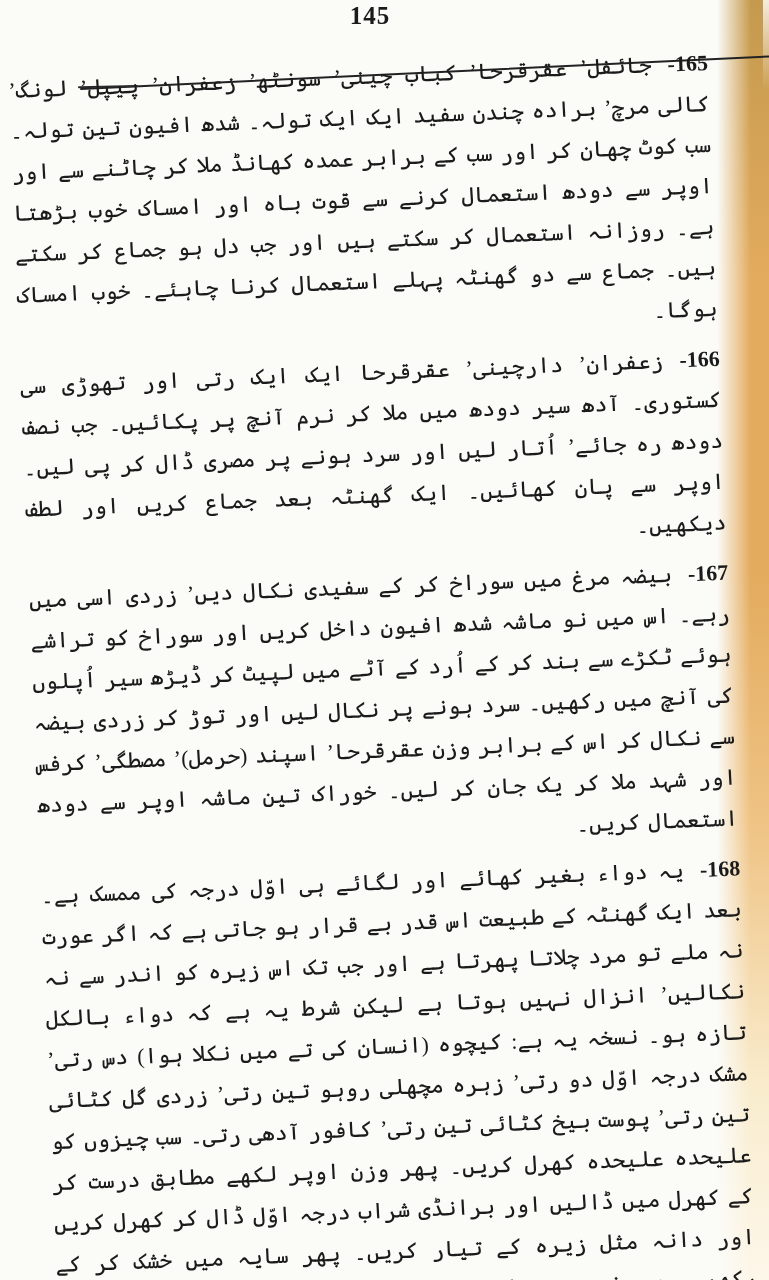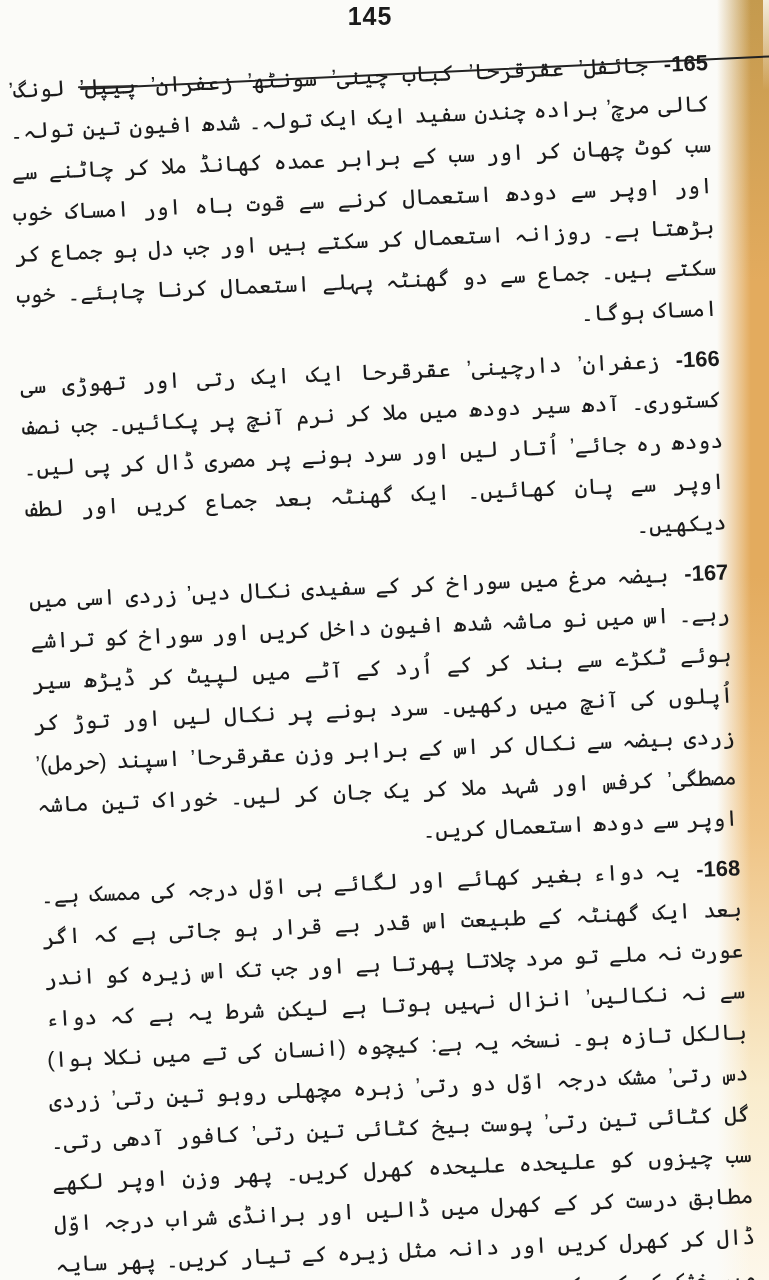--- a/index.html
+++ b/index.html
@@ -8,21 +8,21 @@
     --edge-dark:#c49a4e;
     --edge-mid:#e3ab5e;
     --edge-light:#f9eccd;
   }
   html,body{margin:0;padding:0;background:#ffffff;}
   .page{
     position:relative;
     width:769px;height:1280px;
     background:var(--paper);
     overflow:hidden;
-    font-family:Liberation Sans, sans-serif;
+    font-family:Liberation Serif, serif;
     color:var(--ink);
   }
   
   .edge{
     position:absolute;top:0;right:0;bottom:0;width:52px;
     background:linear-gradient(180deg,
       var(--edge-dark) 0%,
       var(--edge-mid) 22%,
       var(--edge-mid) 45%,
       #efc486 65%,

